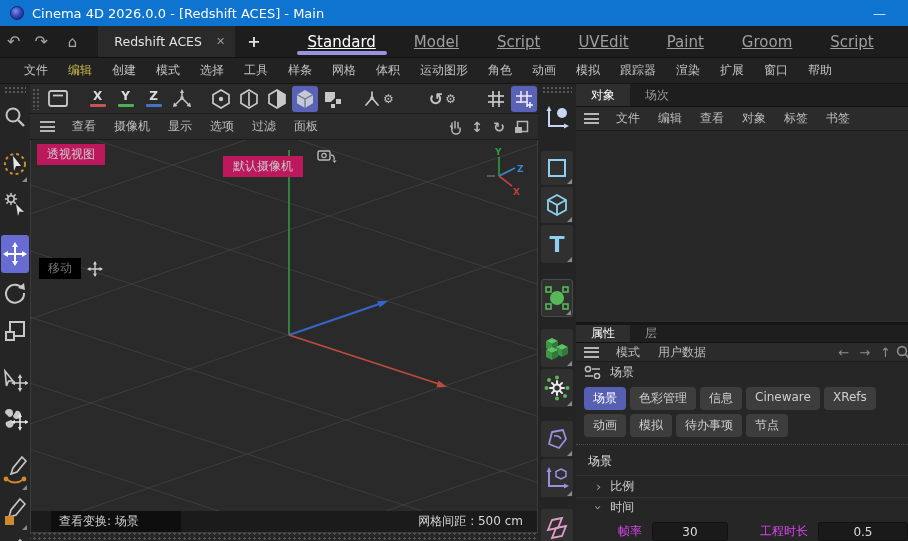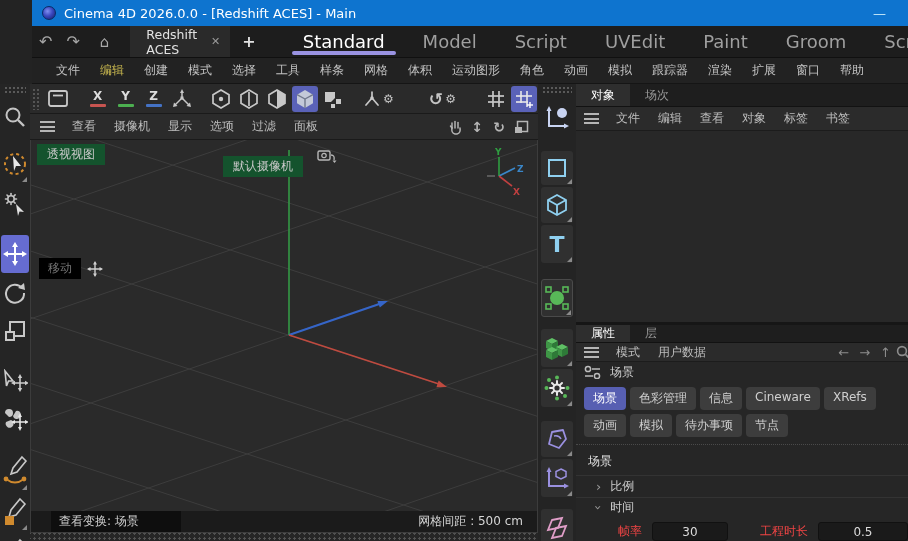--- a/index.html
+++ b/index.html
@@ -1,33 +1,33 @@
 <!DOCTYPE html>
 <html><head>
 <meta charset="utf-8">
 <style>
   html,body{margin:0;padding:0;background:#101010;}
   *{box-sizing:border-box;font-family:"DejaVu Sans","Liberation Sans",sans-serif;}
-  .app{position:relative;width:908px;height:541px;background:#232323;overflow:hidden;color:#c8c8c8;font-size:12px;padding-left:32px;}
+  .app{position:relative;width:908px;height:541px;background:#232323;overflow:hidden;color:#c8c8c8;font-size:12px;}
 
   
   .titlebar{height:26px;background:#0e74cf;display:flex;align-items:center;padding:0 10px;color:#fff;font-size:13px;}
   .logo{width:14px;height:14px;border-radius:50%;background:radial-gradient(circle at 38% 35%,#7f8ff0 0%,#3a49c0 45%,#131b66 100%);margin-right:8px;flex:none;border:1px solid #0a2a66;}
   .titlebar .title{flex:1;white-space:nowrap;overflow:hidden;}
   .minimize{color:#cfeffb;font-size:13px;margin-right:12px;cursor:default;}
 
   
   .tabbar{height:32px;background:#1d1d1d;display:flex;align-items:stretch;border-bottom:1px solid #101010;}
   .tb-ico{display:flex;align-items:center;padding:0 7px;color:#a8a8a8;font-size:16px;}
   .home{font-size:15px;margin-left:6px;}
   .doctab{display:flex;align-items:center;background:#2a2a2a;margin-left:14px;padding:0 10px 0 16px;color:#e2e2e2;font-size:12.5px;}
   .doctab .close{margin-left:14px;color:#9a9a9a;font-size:11px;}
   .addtab{display:flex;align-items:center;padding:0 12px;color:#e0e0e0;font-size:16px;font-weight:bold;}
   .layouts{display:flex;align-items:stretch;margin-left:16px;flex:1;}
-  .layout{display:flex;align-items:center;padding:0 19px;color:#9f9f9f;font-size:18px;position:relative;}
+  .layout{display:flex;align-items:center;padding:0 19px;color:#9f9f9f;font-size:15px;position:relative;text-decoration:underline;}
   .layout.active{color:#fff;}
   .layout.active:after{content:"";position:absolute;left:8px;right:8px;bottom:2px;height:4px;background:#9a93e2;border-radius:2px;}
 
   
   .menubar{height:26px;background:#222;display:flex;align-items:center;padding-left:14px;border-bottom:1px solid #151515;}
   .mi{padding:0 10px;color:#c2c2c2;white-space:nowrap;}
   .mi.hl{color:#c9b84f;}
 
   
   .workspace{position:absolute;left:0;top:84px;width:908px;height:457px;display:flex;}
@@ -55,21 +55,21 @@
   .glyph{color:#c4c4c4;}
 
   .vpmenu{height:26px;background:#2b2b2b;display:flex;align-items:center;border-bottom:1px solid #1a1a1a;padding:0 6px;}
   .burger{width:15px;height:11px;border-top:2px solid #b5b5b5;border-bottom:2px solid #b5b5b5;position:relative;margin:0 8px 0 4px;flex:none;}
   .burger:before{content:"";position:absolute;left:0;right:0;top:2.5px;height:2px;background:#b5b5b5;}
   .vpmi{padding:0 9px;color:#bdbdbd;white-space:nowrap;}
   .vpmenu .spacer{flex:1;}
   .vp-ico{width:22px;display:flex;justify-content:center;color:#b5b5b5;font-size:14px;font-weight:bold;}
 
   .viewport{position:relative;flex:1;background:#2a2a2a;border:1px solid #3c3c3c;border-top:none;overflow:hidden;}
-  .vp-label{position:absolute;background:#14532d;color:#c9c9c9;padding:2px 10px;font-size:12px;z-index:3;font-family:Liberation Mono, monospace;}
+  .vp-label{position:absolute;background:#be185d;color:#c9c9c9;padding:2px 10px;font-size:12px;z-index:3;font-family:Liberation Mono, monospace;}
   .gizmo{position:absolute;right:10px;top:6px;z-index:3;}
   .tooltip{position:absolute;left:8px;top:118px;background:#000;color:#737373;padding:2px 9px;z-index:3;}
   .tt-ico{position:absolute;left:56px;top:121px;z-index:3;}
   .vp-status{position:absolute;left:0;right:0;bottom:0;height:21px;background:#1b1b1b;display:flex;align-items:center;z-index:3;}
   .vp-status .box{background:#0e0e0e;padding:2px 10px 2px 8px;margin-left:20px;color:#d0d0d0;min-width:130px;}
   .vp-status .right{margin-left:auto;margin-right:14px;color:#d6d6d6;}
   .grip-h{height:8px;background:radial-gradient(circle,#525252 1px,transparent 1.3px);background-size:5px 5px;background-position:2px 3px;}
 
   
   .panel{flex:1;display:flex;flex-direction:column;background:#272727;min-width:0;}
@@ -86,21 +86,21 @@
   .attr{height:216px;display:flex;flex-direction:column;overflow:hidden;background:#262626;}
   .objrow{height:26px;display:flex;align-items:center;padding-left:8px;color:#cfcfcf;}
   .chips{display:flex;flex-wrap:wrap;padding:3px 0 3px 8px;width:340px;}
   .chip{background:#3d3d3d;border-radius:4px;padding:3px 9px;margin:2px 4px 2px 0;color:#cfcfcf;white-space:nowrap;}
   .chip.active{background:#575fb2;color:#fff;}
   .attr-heading{padding:8px 0 5px 12px;color:#e0e0e0;border-top:1px dotted #4a4a4a;margin-top:2px;}
   .sect{height:27px;display:flex;align-items:center;padding-left:20px;border-top:1px solid #333;color:#cfcfcf;}
   .chev{color:#9a9a9a;margin-right:9px;display:inline-block;font-size:13px;}
   .chev.open{transform:rotate(90deg);}
   .fields{display:flex;align-items:center;padding-left:42px;margin-top:4px;}
-  .fld-label{color:#ef4444;margin-right:10px;white-space:nowrap;}
+  .fld-label{color:#d946ef;margin-right:10px;white-space:nowrap;}
   .fld-input{background:#1a1a1a;border:1px solid #111;border-radius:3px;height:19px;display:flex;align-items:center;justify-content:center;color:#dcdcdc;}
 
   svg{display:block;}
 </style>
 </head>
 <body>
 
 <div class="app">
 
   <div class="titlebar">

